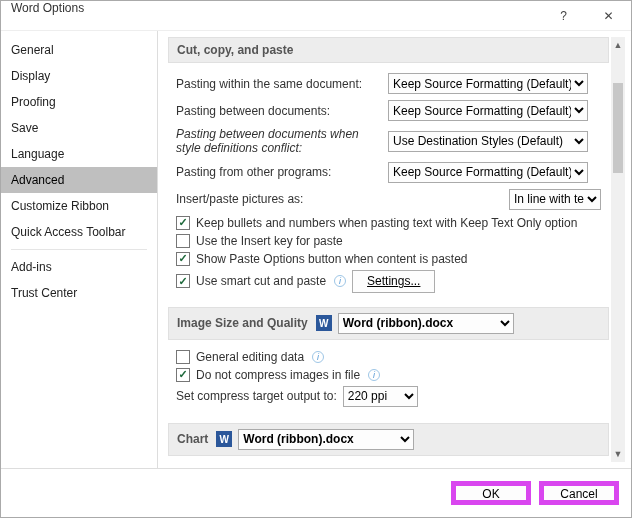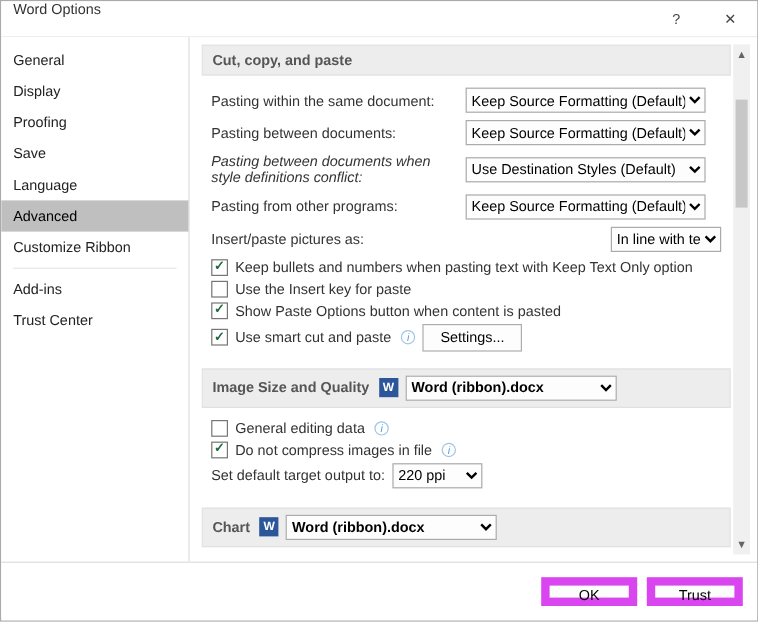--- a/index.html
+++ b/index.html
@@ -144,34 +144,35 @@
     font-size: 9px;
     font-style: italic;
     margin-left: 2px;
   }
   .btn {
     font: inherit;
     background: #fdfdfd;
     border: 1px solid #adadad;
     padding: 3px 14px;
     height: 23px;
+    text-decoration: underline;
   }
   .footer {
     border-top: 1px solid #ddd;
     display: flex;
     justify-content: flex-end;
     padding: 12px;
     gap: 8px;
     background: #fff;
   }
   .footer .fbtn {
     font: inherit;
     width: 80px; height: 24px;
     background: #fdfdfd;
-    border: 7px solid #d946ef;
+    border: 5px solid #d946ef;
   }
   .word-icon {
     width: 16px; height: 16px;
     background: #2b579a;
     display: inline-flex; align-items:center; justify-content:center;
     color: #fff; font-size: 10px; font-weight: bold;
     margin-right: 2px;
   }
 </style>
 </head>
@@ -190,20 +191,21 @@
 <div class="content">
 
   <div class="sidebar">
     <div class="item">General</div>
     <div class="item">Display</div>
     <div class="item">Proofing</div>
     <div class="item">Save</div>
     <div class="item">Language</div>
     <div class="item selected">Advanced</div>
     <div class="item">Customize Ribbon</div>
+    <div class="item">Quick Access Toolbar</div>
     <hr>
     <div class="item">Add-ins</div>
     <div class="item">Trust Center</div>
   </div>
 
   <div class="main">
     <div class="scroll-area">
 
       <div class="section-header">
         <span>Cut, copy, and paste</span>
@@ -275,21 +277,21 @@
           <span class="chk"></span>
           <label>General editing data</label>
           <span class="info">i</span>
         </div>
         <div class="checkline">
           <span class="chk checked"></span>
           <label>Do not compress images in file</label>
           <span class="info">i</span>
         </div>
         <div class="row" style="margin-top:4px;">
-          <span>Set default target output to:</span>
+          <span>Set compress target output to:</span>
           <select class="combo small">
             <option>220 ppi</option>
           </select>
         </div>
       </div>
 
       <div class="section-header">
         <span>Chart</span>
         <span style="display:inline-flex;align-items:center;gap:4px;">
           <span class="word-icon">W</span>
@@ -306,14 +308,14 @@
       <div class="track">
         <div class="thumb"></div>
       </div>
       <div class="arrow">▼</div>
     </div>
   </div>
 </div>
 
 <div class="footer">
   <button class="fbtn">OK</button>
-  <button class="fbtn">Trust</button>
+  <button class="fbtn">Cancel</button>
 </div>
 
 </body></html>

